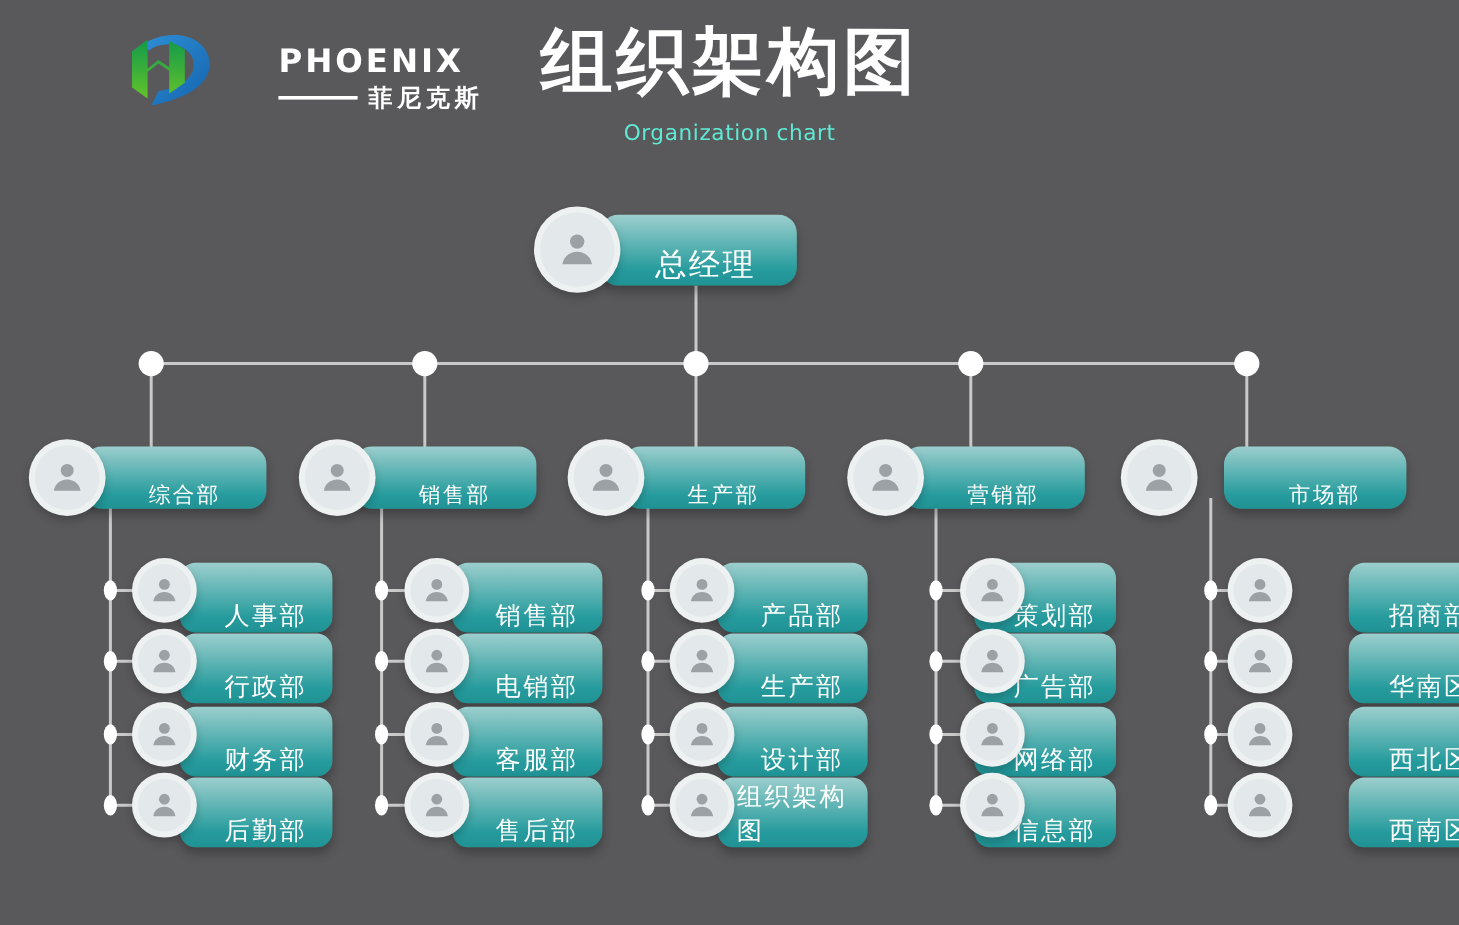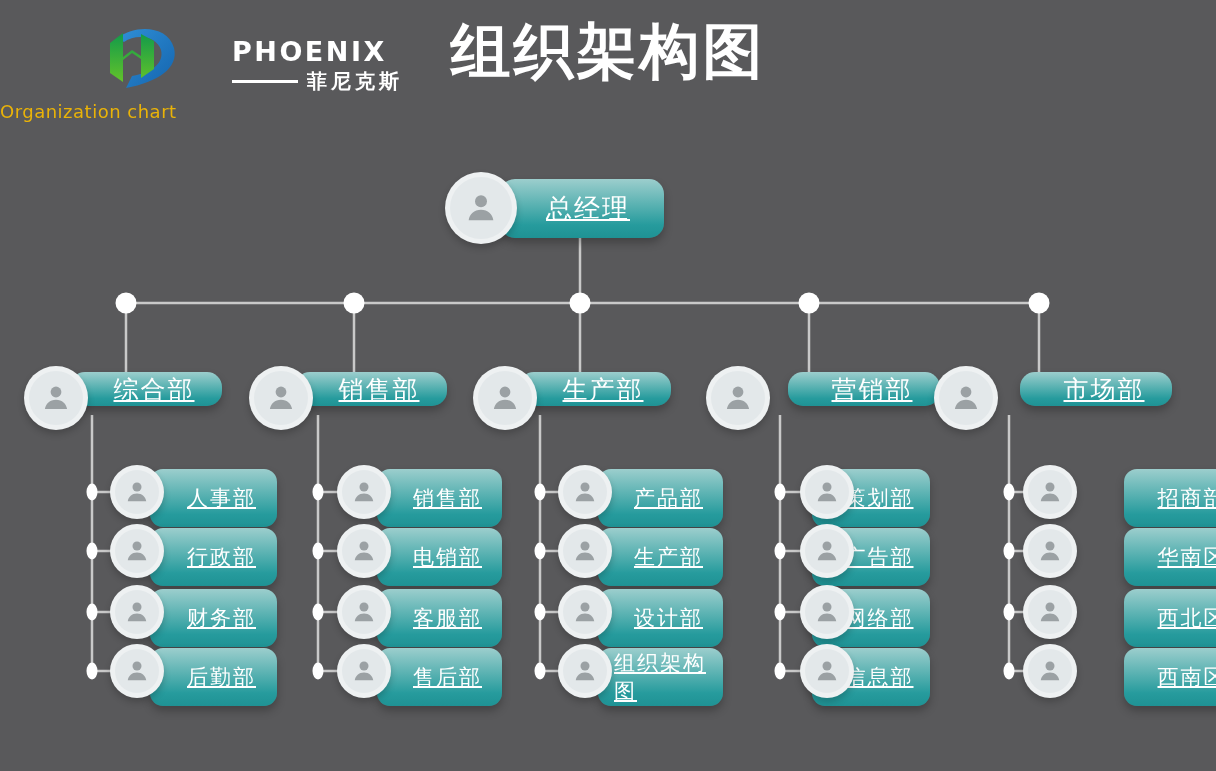--- a/index.html
+++ b/index.html
@@ -12,50 +12,50 @@
   
   .logo{position:absolute;left:98px;top:24px;display:flex;align-items:flex-start;z-index:4;gap:44px;}
   .logo-mark{width:84px;height:70px;margin-right:6px;}
   .logo-words{padding-top:14px;}
   .brand{color:#fff;font-size:27px;font-weight:800;letter-spacing:2.5px;line-height:1;}
   .brand-row2{display:flex;align-items:center;margin-top:6px;text-align:center;}
   .brand-dash{display:inline-block;width:66px;height:3px;background:#fff;margin-right:9px;}
   .brand-cn{color:#fff;font-size:20px;font-weight:800;letter-spacing:4px;line-height:1;}
   .page-title{position:absolute;left:0;right:0;top:12px;margin:0;text-align:center;
     color:#fff;font-size:60px;font-weight:700;letter-spacing:3px;z-index:3;}
-  .page-subtitle{position:absolute;left:0;right:0;top:101px;text-align:left;
-    color:#eab308;font-size:18px;letter-spacing:.5px;z-index:3;}
+  .page-subtitle{position:absolute;left:0;right:0;top:101px;text-align:center;
+    color:#5eead4;font-size:18px;letter-spacing:.5px;z-index:3;}
   
   .wires{position:absolute;left:0;top:0;z-index:1;}
   
   .node{position:absolute;left:0;top:0;width:0;height:0;}
   .pill{
     position:absolute;z-index:2;border-radius:15px;
     background:linear-gradient(180deg,#9ccecd 0%,#58b1b1 45%,#269b9d 78%,#1f9294 100%);
     box-shadow:0 5px 8px rgba(0,0,0,.25);
-    display:flex;align-items:center;justify-content:center;
-    color:#fff;letter-spacing:2px;padding-left:16px;box-sizing:border-box;text-decoration:underline;
+    display:flex;align-items:flex-end;justify-content:center;
+    color:#fff;letter-spacing:2px;padding-left:16px;box-sizing:border-box;
   }
   .avatar{
     position:absolute;z-index:3;border-radius:50%;background:#eef1f2;
     box-shadow:0 4px 7px rgba(0,0,0,.2);
     display:flex;align-items:center;justify-content:center;
   }
   .avatar::before{content:"";position:absolute;inset:5px;border-radius:50%;background:#e3e8ea;}
   .person{position:relative;z-index:1;fill:#9ba1a4;}
   .root .avatar{left:445px;top:172px;width:72px;height:72px;}
   .root .pill{left:500px;top:179px;width:164px;height:59px;font-size:26px;padding-left:12px;}
   .root .person{width:40px;height:40px;}
   .branch .avatar{top:366px;width:64px;height:64px;}
-  .branch .pill{top:372px;width:152px;height:34px;font-size:25px;}
+  .branch .pill{top:372px;width:152px;height:52px;font-size:18px;}
   .branch .person{width:36px;height:36px;}
   .b0 .avatar{left:24px}  .b0 .pill{left:70px}
   .b1 .avatar{left:249px} .b1 .pill{left:295px}
   .b2 .avatar{left:473px} .b2 .pill{left:519px}
-  .b3 .avatar{left:706px} .b3 .pill{left:788px}
+  .b3 .avatar{left:706px} .b3 .pill{left:752px}
   .b4 .avatar{left:934px} .b4 .pill{left:1020px}
   .sub .avatar{width:54px;height:54px;}
   .sub .pill{height:58px;font-size:21px;border-radius:13px;}
   .sub .person{width:30px;height:30px;}
   .c0 .avatar{left:110px}  .c0 .pill{left:150px;width:127px}
   .c1 .avatar{left:337px}  .c1 .pill{left:377px;width:125px}
   .c2 .avatar{left:558px}  .c2 .pill{left:598px;width:125px}
   .c3 .avatar{left:800px}  .c3 .pill{left:812px;width:118px}
   .c4 .avatar{left:1023px} .c4 .pill{left:1124px;width:120px}
   .r0 .avatar{top:465px} .r0 .pill{top:469px}

